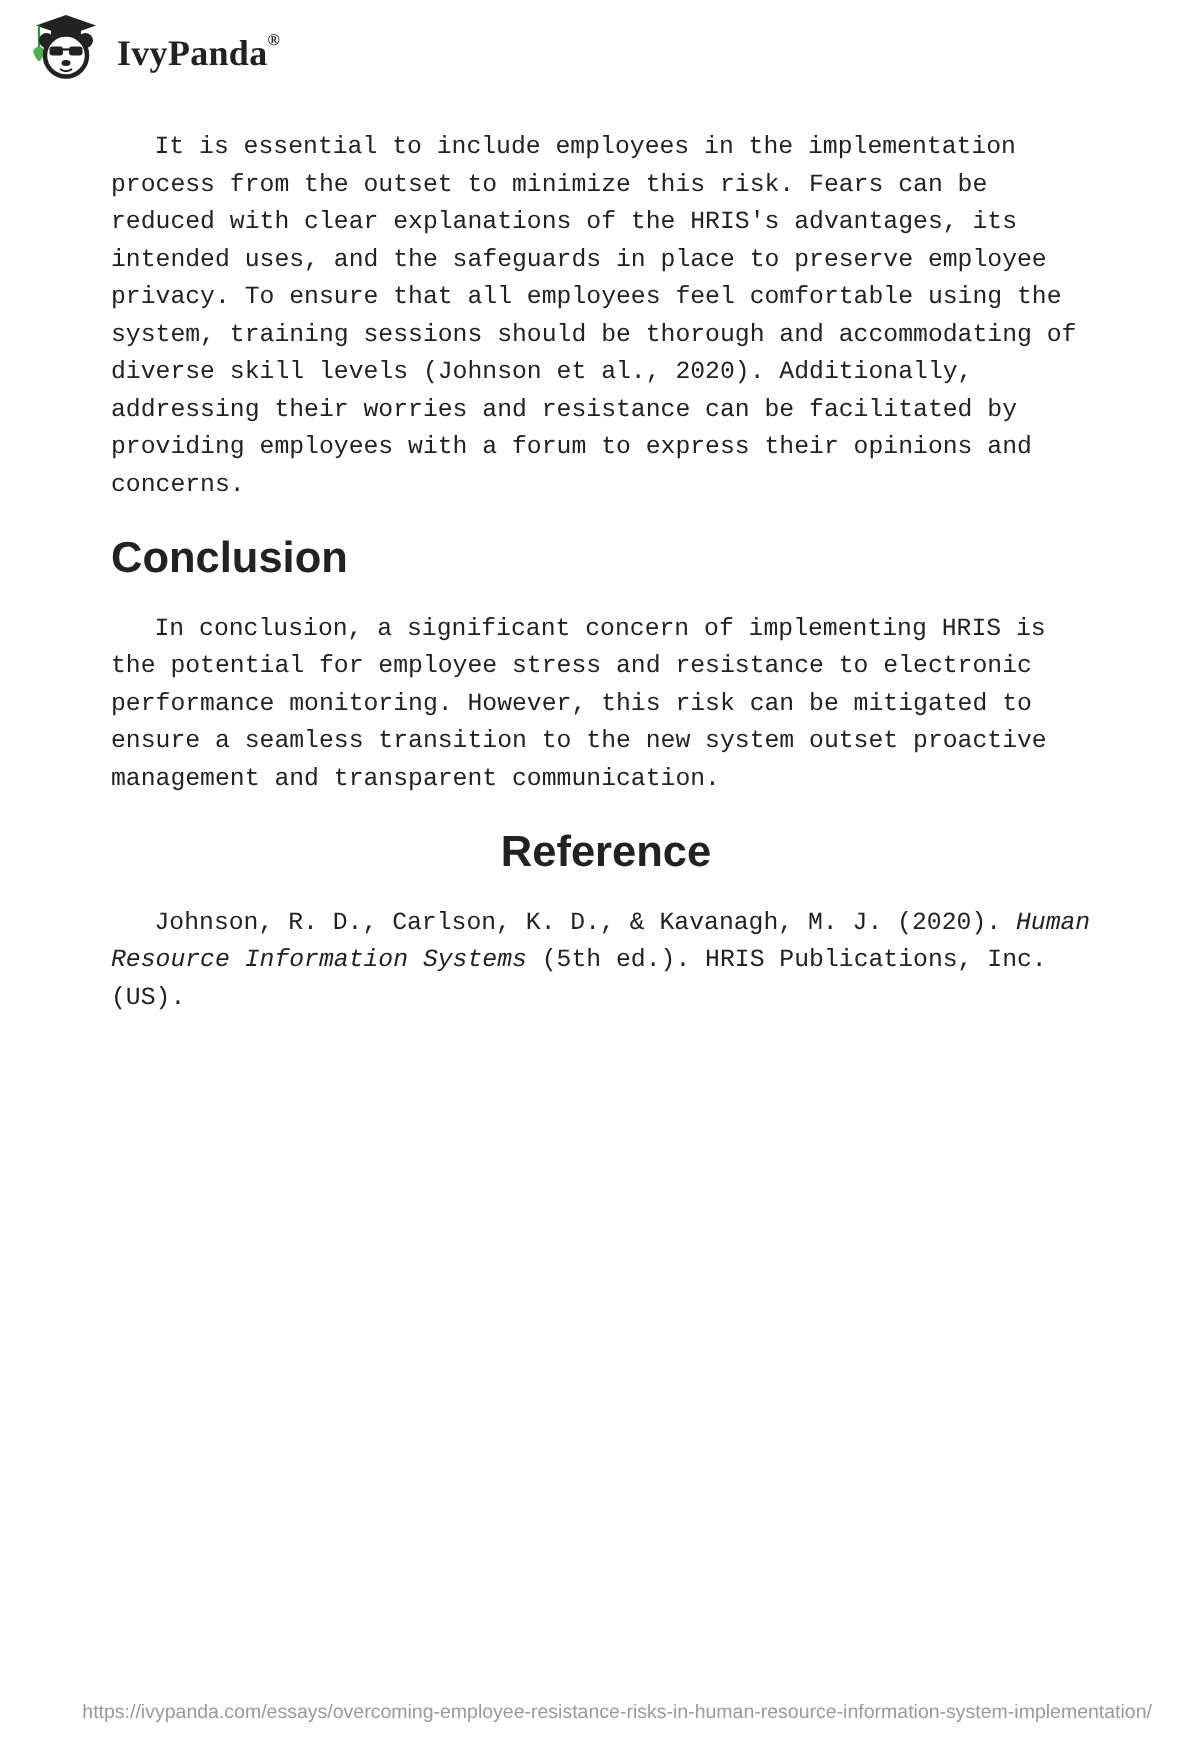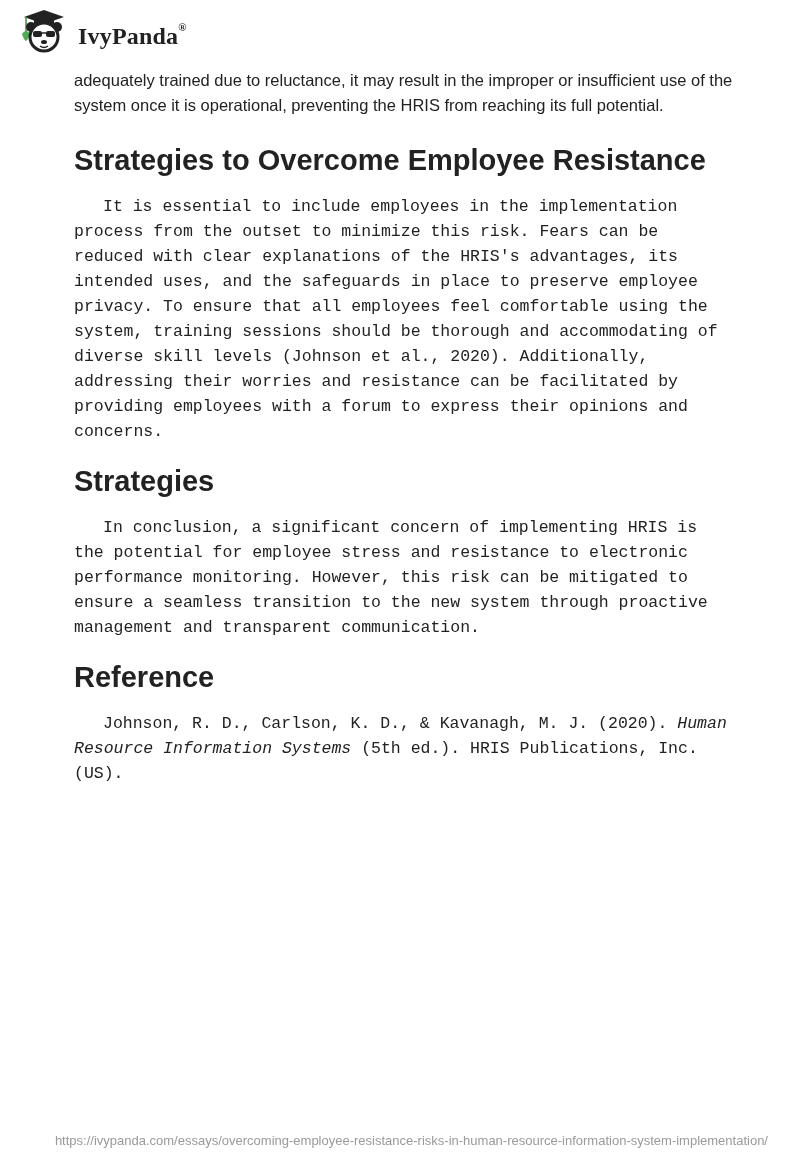--- a/index.html
+++ b/index.html
@@ -53,25 +53,23 @@
         <line x1="28" y1="25" x2="32" y2="25" stroke="#222" stroke-width="1.5"></line>
         <ellipse cx="30" cy="34" rx="3" ry="2" fill="#222"></ellipse>
         <path d="M26,38 Q30,41 34,38" stroke="#222" stroke-width="1.3" fill="none"></path>
       </svg>
     </span>
     <span class="brand"><span>IvyPanda</span><sup>®</sup></span>
   </div>
 </div>
 
 <div class="content">
-  <p class="body">adequately trained due to reluctance, it may result in the improper or insufficient use of the system once it is operational, preventing the HRIS from reaching its full potential.</p>
 
-  <h2 style="margin-top:25px;">Strategies to Overcome Employee Resistance</h2>
   <p class="body indent" style="margin-top:17px;">It is essential to include employees in the implementation process from the outset to minimize this risk. Fears can be reduced with clear explanations of the HRIS's advantages, its intended uses, and the safeguards in place to preserve employee privacy. To ensure that all employees feel comfortable using the system, training sessions should be thorough and accommodating of diverse skill levels (Johnson et al., 2020). Additionally, addressing their worries and resistance can be facilitated by providing employees with a forum to express their opinions and concerns.</p>
 
-  <h2 style="margin-top:20px;">Strategies</h2>
-  <p class="body indent" style="margin-top:17px;">In conclusion, a significant concern of implementing HRIS is the potential for employee stress and resistance to electronic performance monitoring. However, this risk can be mitigated to ensure a seamless transition to the new system through proactive management and transparent communication.</p>
+  <h2 style="margin-top:20px;">Conclusion</h2>
+  <p class="body indent" style="margin-top:17px;">In conclusion, a significant concern of implementing HRIS is the potential for employee stress and resistance to electronic performance monitoring. However, this risk can be mitigated to ensure a seamless transition to the new system outset proactive management and transparent communication.</p>
 
-  <h2 style="margin-top:20px;">Reference</h2>
+  <h2 style="margin-top:20px;text-align:center;">Reference</h2>
   <p class="body indent" style="margin-top:17px;"><span>Johnson, R. D., Carlson, K. D., &amp; Kavanagh, M. J. (2020). </span><em>Human Resource Information Systems</em><span> (5th ed.). HRIS Publications, Inc. (US).</span></p>
 </div>
 
 <div class="footer-url">https://ivypanda.com/essays/overcoming-employee-resistance-risks-in-human-resource-information-system-implementation/</div>
 
 </body></html>

